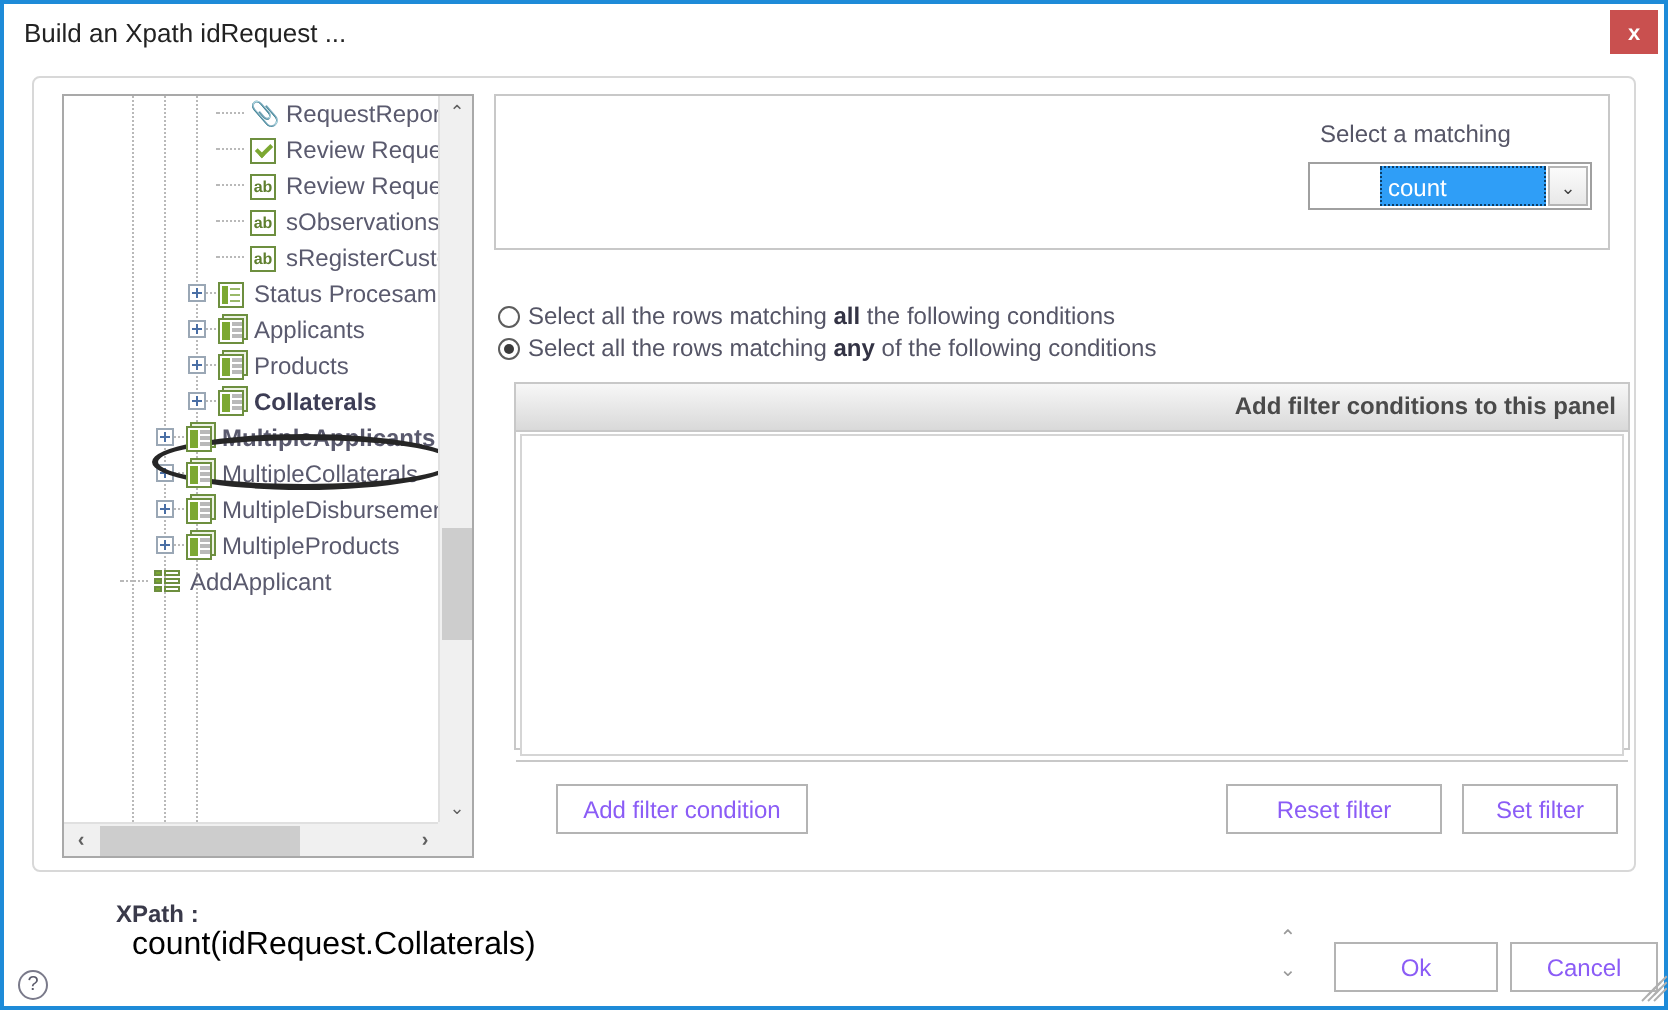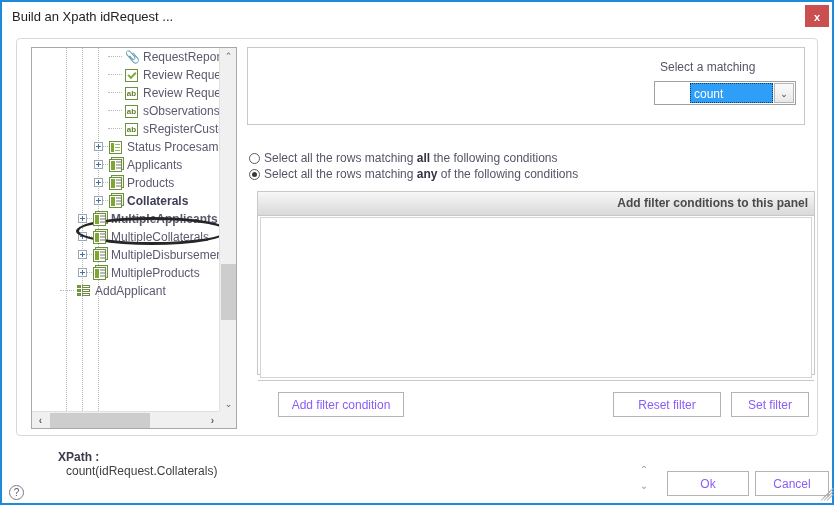--- a/index.html
+++ b/index.html
@@ -259,21 +259,21 @@
   .btn-add{left:20px;top:11px;width:126px;height:25px;line-height:23px;}
   .btn-reset{left:355px;top:11px;width:108px;height:25px;line-height:23px;}
   .btn-set{left:473px;top:11px;width:78px;height:25px;line-height:23px;}
   
   .xpath-label{
     position:absolute;left:56px;top:448px;
     font-size:12px;font-weight:bold;color:#3a3a4a;
   }
   .xpath-value{
     position:absolute;left:64px;top:462px;
-    font-size:12px;color:#404040;
+    font-size:16px;color:#000000;
   }
   .help-icon{
     position:absolute;left:7px;top:483px;width:15px;height:15px;
     border:1px solid #7a7a8a;border-radius:50%;
     color:#5a5a6a;font-size:10px;text-align:center;line-height:13px;
     box-sizing:border-box;cursor:pointer;
   }
   .spinner{
     position:absolute;left:633px;top:460px;width:18px;height:32px;
     box-sizing:border-box;

